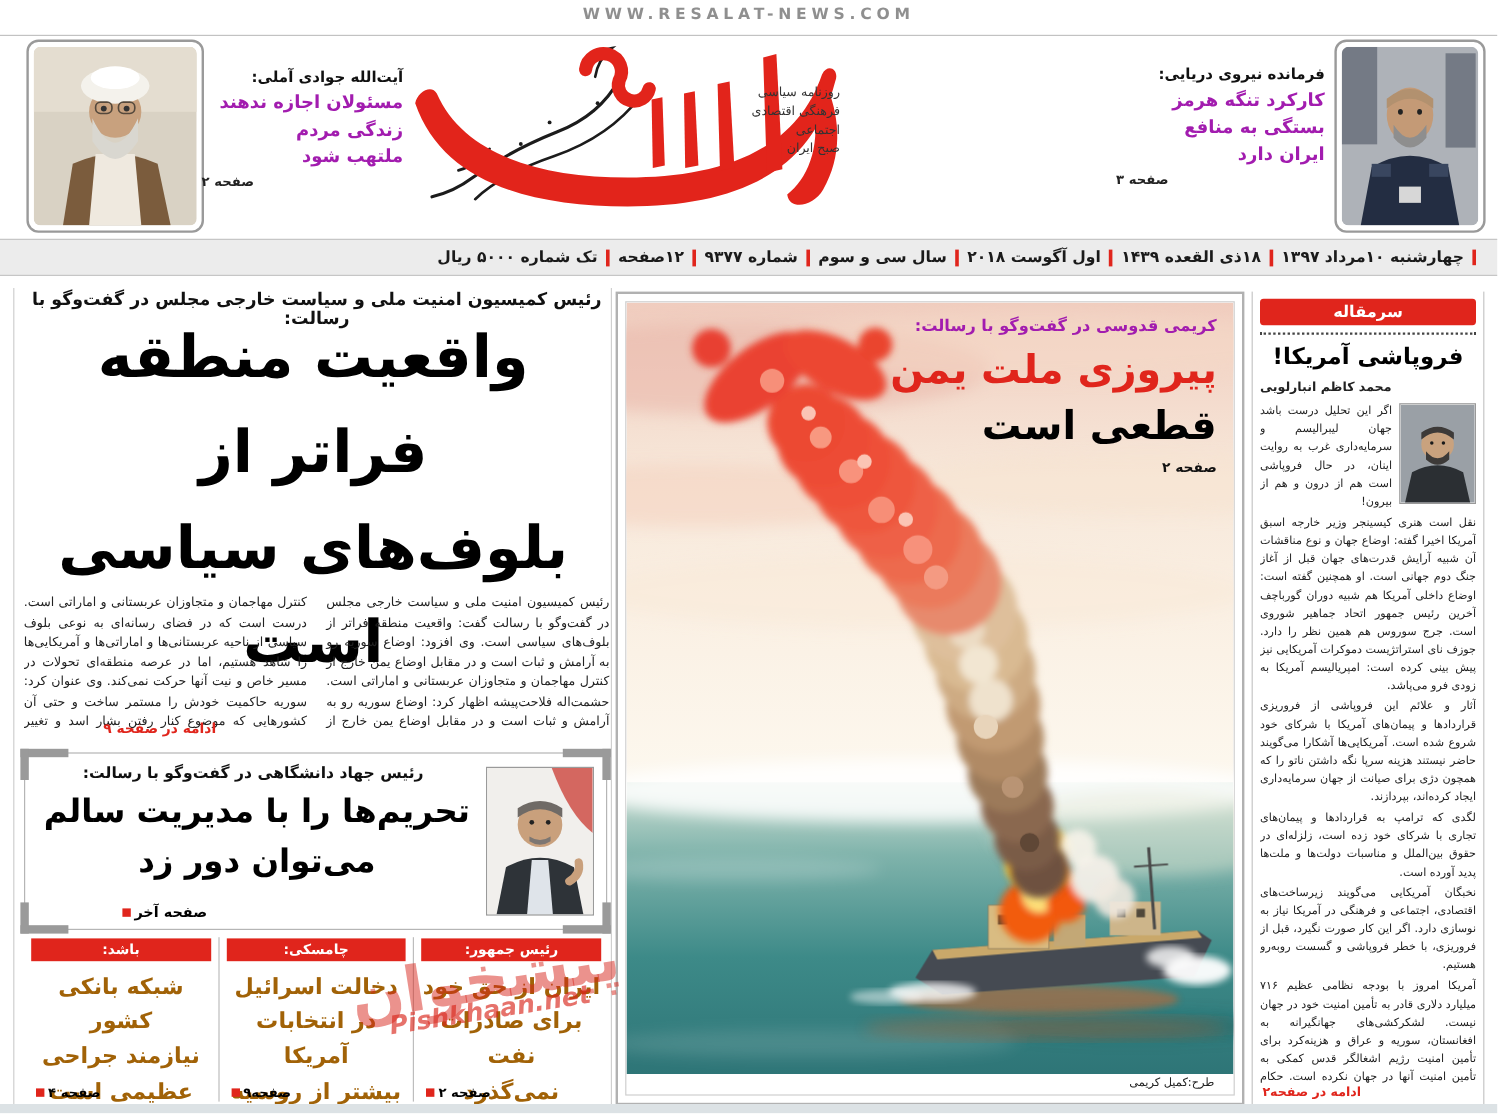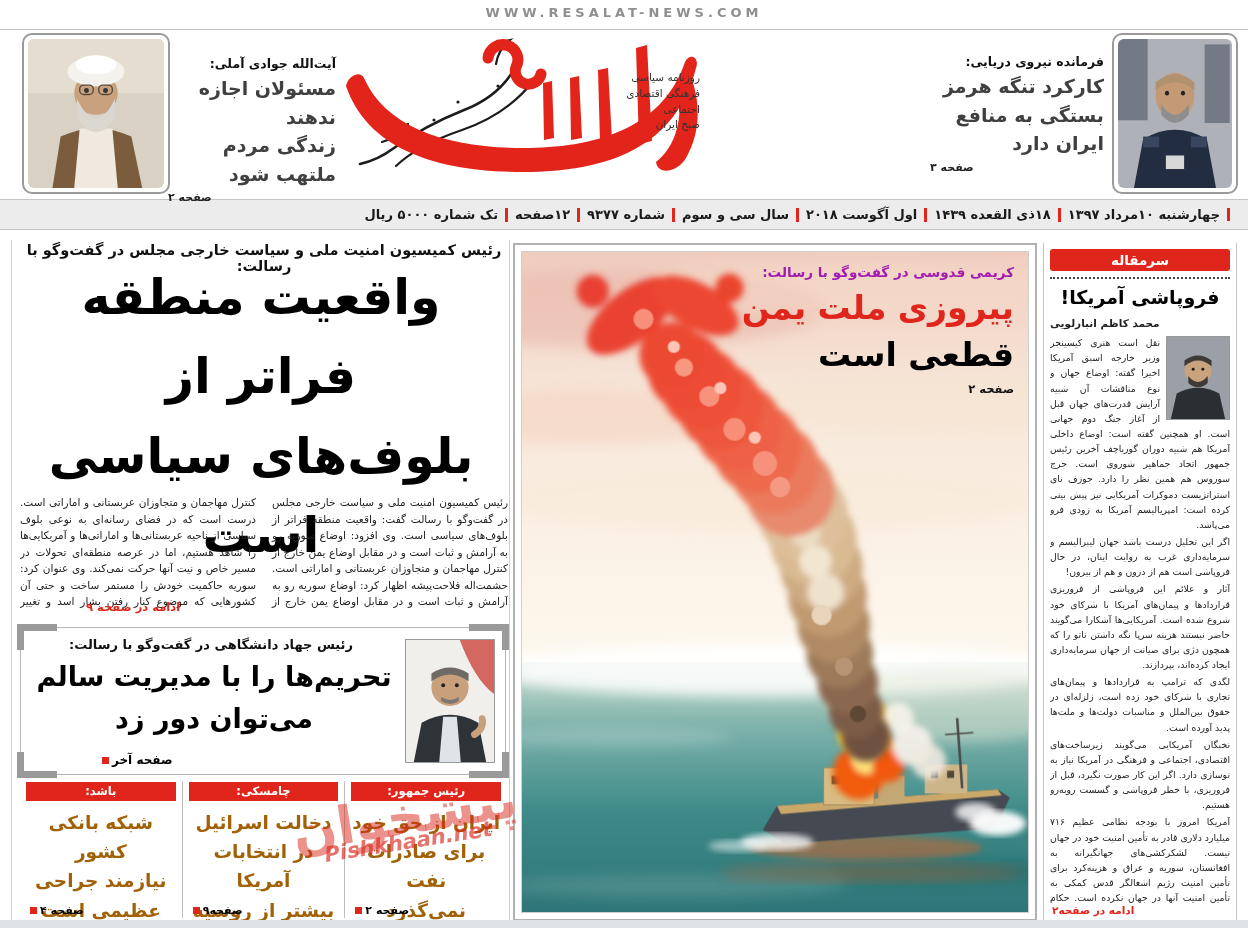--- a/index.html
+++ b/index.html
@@ -14,21 +14,21 @@
               color:#8f8f8f; font-size:13px; font-weight:bold; letter-spacing:4px; z-index:3; }
   .header-rule { position:absolute; top:29px; left:0; width:100%; height:1px; background:#c2c2c2; }
 
   .photo-card { position:absolute; border:2px solid #9a9a9a; border-radius:10px; background:#fff; padding:4px; z-index:2; }
   .photo-card .photo { width:100%; height:100%; border-radius:6px; overflow:hidden; display:block; }
   #left-card  { left:22px;  top:33px; width:148px; height:161px; }
   #right-card { left:1112px; top:33px; width:126px; height:161px; }
 
   .teaser { position:absolute; text-align:right; z-index:3; }
   .teaser .t-kicker { font-size:12.5px; font-weight:bold; color:#111; margin-bottom:3px; }
-  .teaser .t-headline { font-size:19px; font-weight:800; color:#404040; line-height:1.5; }
+  .teaser .t-headline { font-size:15px; font-weight:800; color:#a21caf; line-height:1.5; }
   .teaser .t-pageref { font-size:11px; font-weight:bold; color:#222; text-align:left; margin-top:3px; }
   #left-teaser  { left:168px; top:56px; width:168px; }
   #right-teaser { left:930px; top:54px; width:174px; }
 
   #logo-svg { position:absolute; left:338px; top:28px; width:380px; height:168px; z-index:1; }
   .motto { position:absolute; left:588px; top:70px; width:112px; text-align:right;
            font-size:10.5px; line-height:1.5; color:#333; z-index:2; }
 
   
   .datebar { position:absolute; top:199px; left:0; width:100%; height:31px; background:#ececec;
@@ -382,20 +382,21 @@
           <circle cx="120" cy="65" r="10" fill="#f78f79"></circle>
           <circle cx="255" cy="228" r="10" fill="#f49a82"></circle>
           <circle cx="230" cy="180" r="6" fill="#fbc4b4"></circle>
           <circle cx="196" cy="132" r="6" fill="#fbc4b4"></circle>
           <circle cx="150" cy="92" r="6" fill="#fbc4b4"></circle>
           <circle cx="296" cy="352" r="10" fill="#e8d4ba"></circle>
           <circle cx="318" cy="402" r="9" fill="#b99474"></circle>
           <circle cx="332" cy="448" r="8" fill="#5f4736"></circle>
         </g>
       </svg>
+      <div class="center-caption">طرح:کمیل کریمی</div>
       <div class="center-overlay">
         <div class="co-kicker">کریمی قدوسی در گفت‌وگو با رسالت:</div>
         <div class="co-red">پیروزی ملت یمن</div>
         <div class="co-black">قطعی است</div>
         <div class="co-pageref">صفحه ۲</div>
       </div>
     </div>
   </div>
 
   <div class="editorial">
@@ -408,22 +409,22 @@
         <svg viewBox="0 0 64 84" width="100%" height="100%" preserveAspectRatio="none">
           <rect width="64" height="84" fill="#9aa0a6"></rect>
           <path d="M4,84 L10,58 Q32,46 54,58 L60,84 Z" fill="#2b2f33"></path>
           <circle cx="32" cy="34" r="14" fill="#c9a27e"></circle>
           <path d="M18,30 Q32,18 46,30 L46,24 Q32,14 18,24 Z" fill="#3d3a38"></path>
           <path d="M22,40 Q32,52 42,40 L42,47 Q32,56 22,47 Z" fill="#3d3a38"></path>
           <circle cx="27" cy="33" r="1.5" fill="#1a1a1a"></circle>
           <circle cx="37" cy="33" r="1.5" fill="#1a1a1a"></circle>
         </svg>
       </span>
+      <p>اگر این تحلیل درست باشد جهان لیبرالیسم و سرمایه‌داری غرب به روایت اینان، در حال فروپاشی است هم از درون و هم از بیرون!</p>
       <p>نقل است هنری کیسینجر وزیر خارجه اسبق آمریکا اخیرا گفته: اوضاع جهان و نوع مناقشات آن شبیه آرایش قدرت‌های جهان قبل از آغاز جنگ دوم جهانی است. او همچنین گفته است: اوضاع داخلی آمریکا هم شبیه دوران گورباچف آخرین رئیس جمهور اتحاد جماهیر شوروی است. جرج سوروس هم همین نظر را دارد. جوزف نای استراتژیست دموکرات آمریکایی نیز پیش بینی کرده است: امپریالیسم آمریکا به زودی فرو می‌پاشد.</p>
-      <p>اگر این تحلیل درست باشد جهان لیبرالیسم و سرمایه‌داری غرب به روایت اینان، در حال فروپاشی است هم از درون و هم از بیرون!</p>
       <p>آثار و علائم این فروپاشی از فروریزی قراردادها و پیمان‌های آمریکا با شرکای خود شروع شده است. آمریکایی‌ها آشکارا می‌گویند حاضر نیستند هزینه سرپا نگه داشتن ناتو را که همچون دژی برای صیانت از جهان سرمایه‌داری ایجاد کرده‌اند، بپردازند.</p>
       <p>لگدی که ترامپ به قراردادها و پیمان‌های تجاری با شرکای خود زده است، زلزله‌ای در حقوق بین‌الملل و مناسبات دولت‌ها و ملت‌ها پدید آورده است.</p>
       <p>نخبگان آمریکایی می‌گویند زیرساخت‌های اقتصادی، اجتماعی و فرهنگی در آمریکا نیاز به نوسازی دارد. اگر این کار صورت نگیرد، قبل از فروریزی، با خطر فروپاشی و گسست روبه‌رو هستیم.</p>
       <p>آمریکا امروز با بودجه نظامی عظیم ۷۱۶ میلیارد دلاری قادر به تأمین امنیت خود در جهان نیست. لشکرکشی‌های جهانگیرانه به افغانستان، سوریه و عراق و هزینه‌کرد برای تأمین امنیت رژیم اشغالگر قدس کمکی به تأمین امنیت آنها در جهان نکرده است. حکام کاخ سفید پول مالیات‌دهندگان آمریکایی را صرف جهان‌گشایی و جاه‌طلبی‌های خود کردند. امروز به اعتراف سی‌ان‌ان، ۴۱ میلیون نفر در آمریکا به قدری فقیرند که باید بین خرید غذا و پرداخت هزینه سایر موارد ضروری زندگی خود، یکی را انتخاب کنند! حکام کاخ سفید میلیاردها دلار صرف سرپا نگه داشتن حکومت‌های استبدادی در غرب آسیا و دیگر نقاط جهان می‌کنند. آنها هزینه‌های سرسام‌آوری برای پایین آوردن رهبران کشورهایی که حاضر نیستند سلطه آمریکا را بپذیرند صرف می‌کنند. آمریکایی‌ها اخیرا به دولت‌هایی که از آنها حمایت می‌کردند گفته‌اند باید هزینه تعمیر و نگهداری پیچ و مهره‌های حکومت خود را خودتان پرداخت کنید.</p>
     </div>
     <div class="ed-cont">ادامه در صفحه۲</div>
   </div>
 
   <div class="bottom-edge"></div>
 </div>

